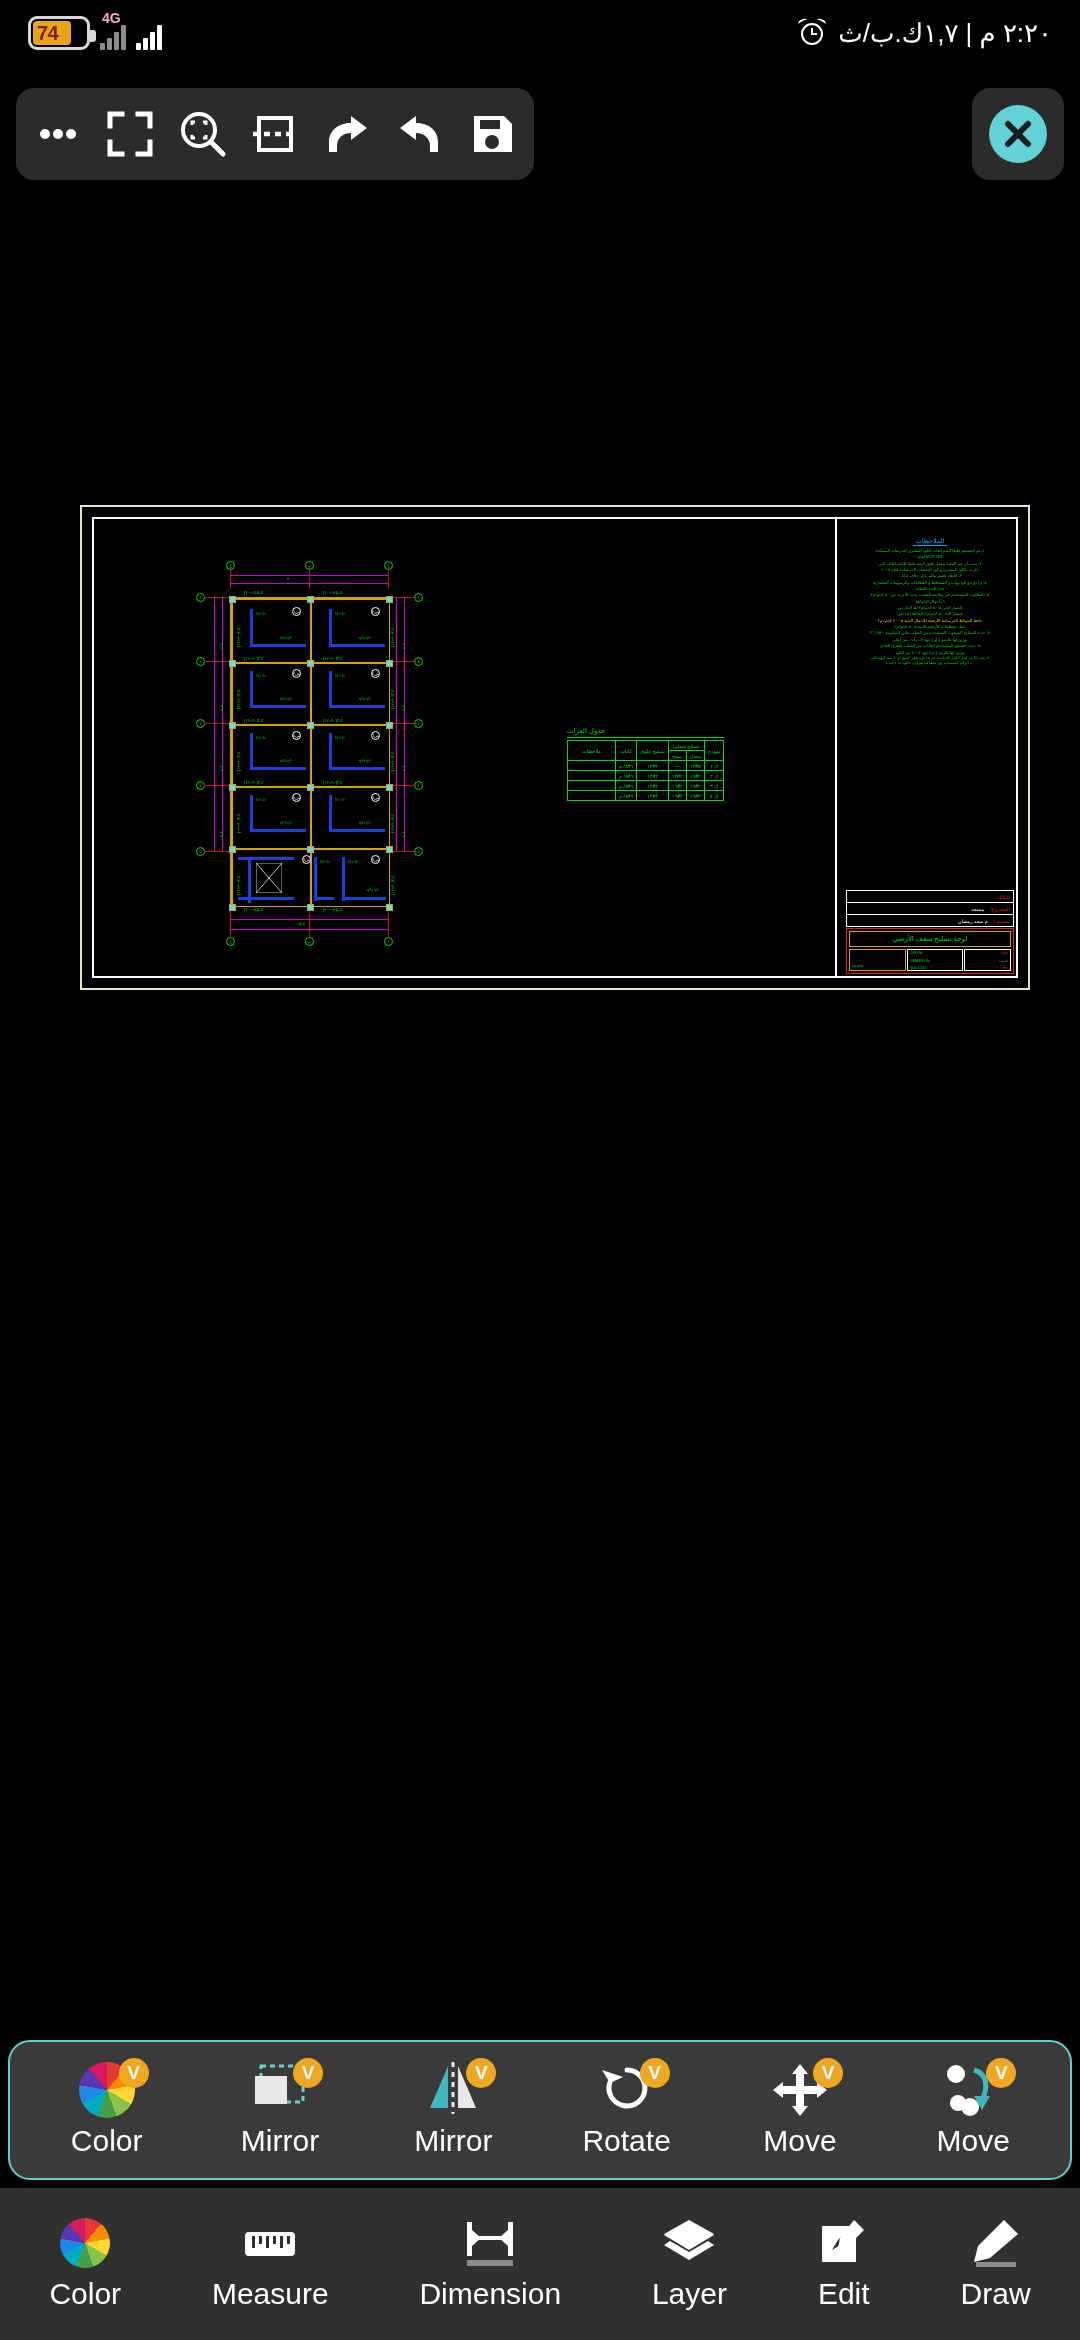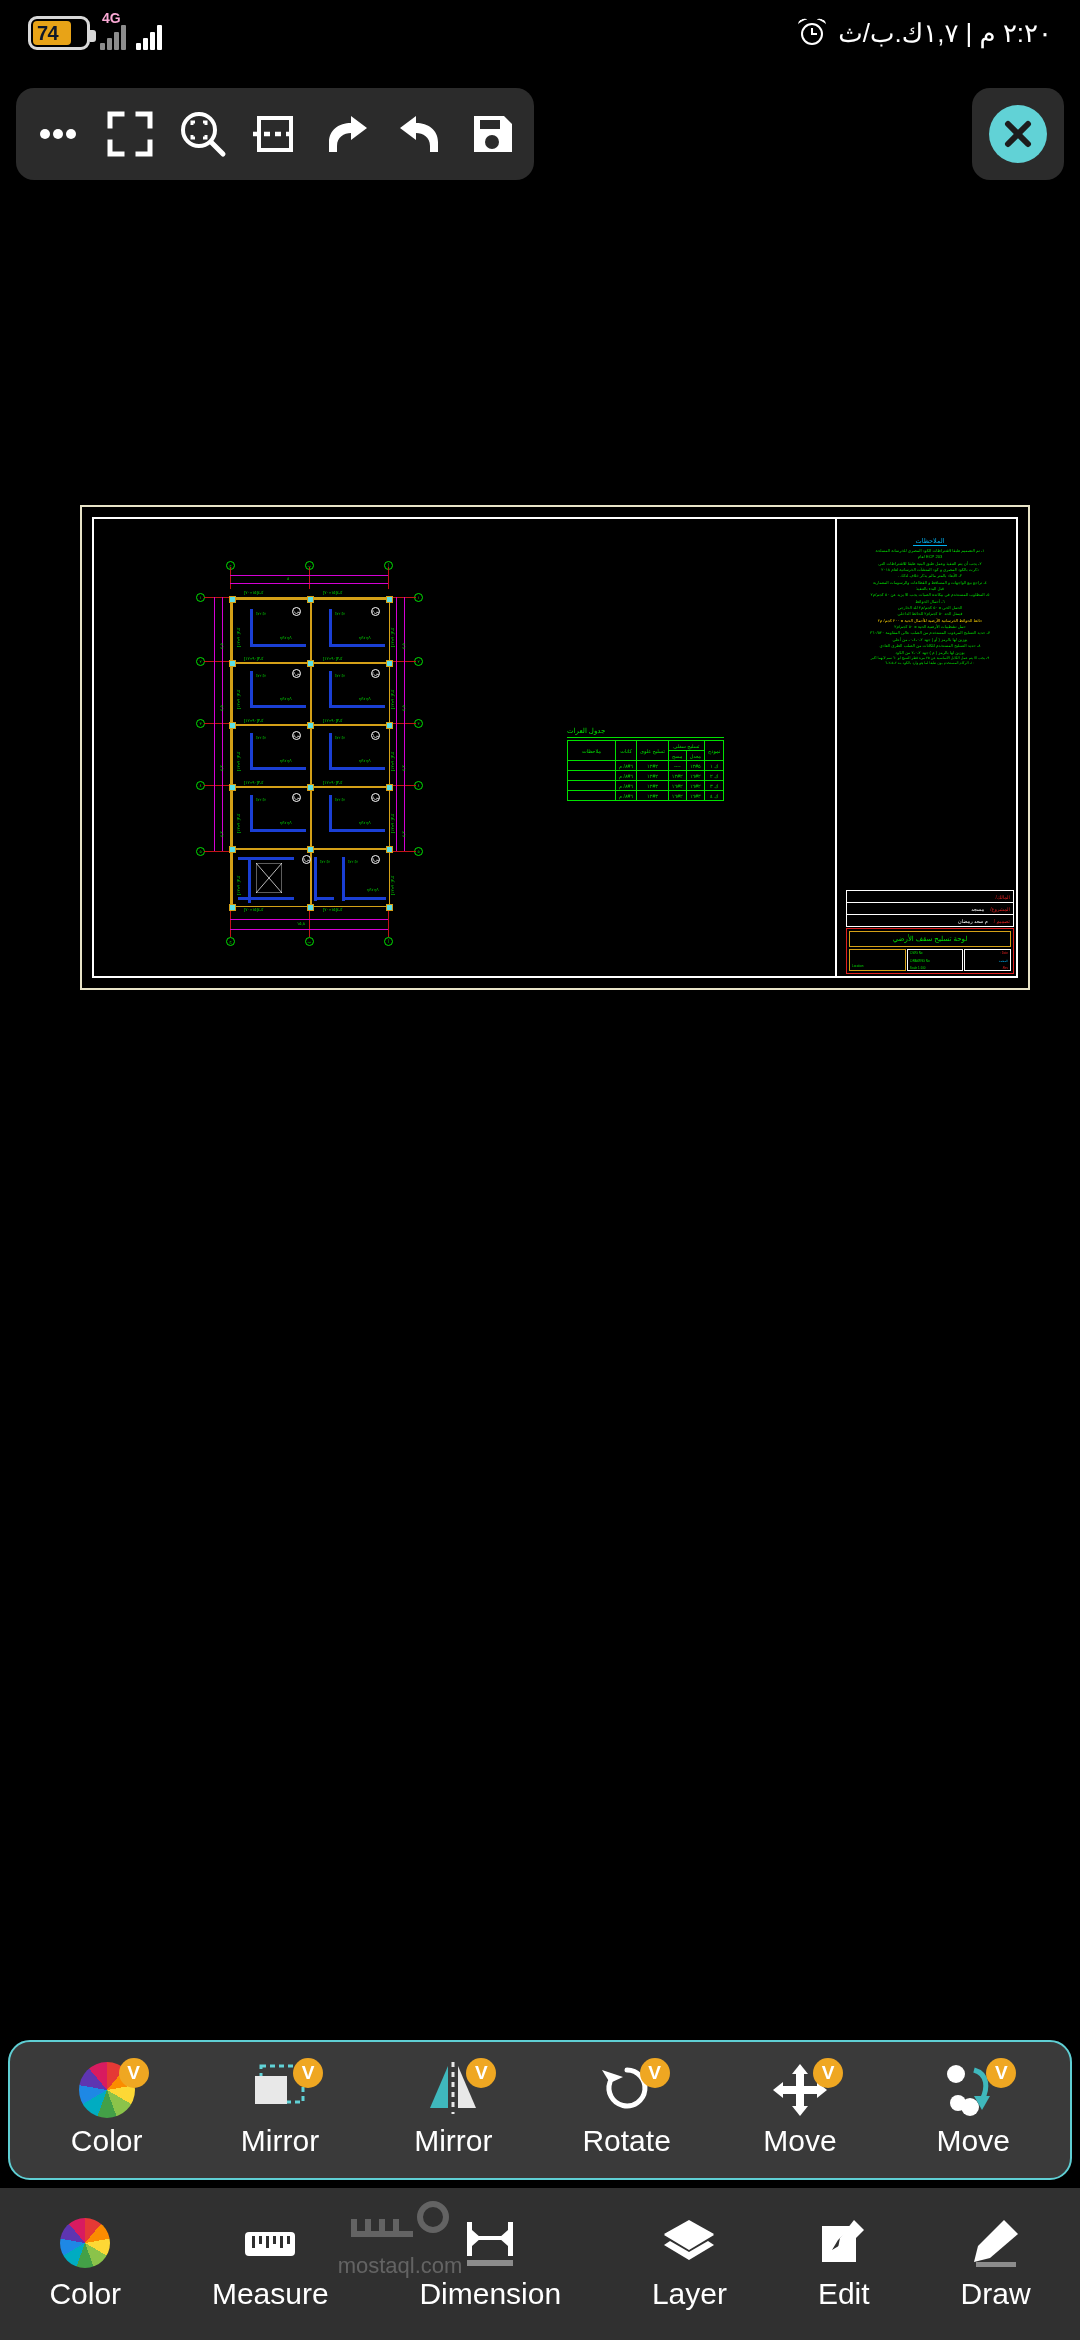--- a/index.html
+++ b/index.html
@@ -26,21 +26,21 @@
   }
   .battery::after {
     content: ""; position: absolute; right: -9px; top: 11px;
     width: 6px; height: 12px; background: #d8d8d8; border-radius: 0 3px 3px 0;
   }
   .battery-fill {
     background: #e8a317; height: 100%; width: 74%; border-radius: 4px;
     display: flex; align-items: center; justify-content: flex-start;
   }
   .battery-text {
-    font-size: 20px; font-weight: bold; color: #0f172a; padding-left: 4px;
+    font-size: 20px; font-weight: bold; color: #7f1d1d; padding-left: 4px;
     letter-spacing: -0.5px;
   }
   .sig-group { display: flex; align-items: flex-end; gap: 3px; position: relative; }
   .net-label { position: absolute; top: -14px; left: 2px; font-size: 14px; color: #f9a8d4; font-weight: bold; }
   .bars { display: flex; align-items: flex-end; gap: 2px; height: 26px; }
   .bars i { display: block; width: 5px; background: #fff; border-radius: 1px; }
   .bars.dim i { background: #8c8c8c; }
   .b1 { height: 7px; } .b2 { height: 12px; } .b3 { height: 18px; } .b4 { height: 25px; }
   .sb-right { display: flex; align-items: center; gap: 12px; font-size: 26px; direction: rtl; }
   .alarm-icon { width: 28px; height: 28px; position: relative; }
@@ -817,25 +817,14 @@
         <svg width="52" height="50" viewBox="0 0 52 50">
           <path d="M34 2 L48 16 L20 40 L4 44 L8 28 Z" fill="#fff"></path>
           <rect x="6" y="44" width="40" height="5" fill="#8c8c8c"></rect>
         </svg>
       </span>
       <span class="nav-label">Draw</span>
     </div>
 
   </div>
 
-  <div class="watermark">
-    <svg width="110" height="58" viewBox="0 0 110 58" fill="#d8d8d8">
-      <circle cx="88" cy="22" r="13" fill="none" stroke="#d8d8d8" stroke-width="6"></circle>
-      <rect x="6" y="24" width="6" height="18"></rect>
-      <rect x="20" y="24" width="6" height="18"></rect>
-      <rect x="34" y="24" width="6" height="18"></rect>
-      <rect x="48" y="24" width="6" height="18"></rect>
-      <rect x="6" y="36" width="62" height="6"></rect>
-    </svg>
-    <span class="wm-sub">mostaql.com</span>
-  </div>
 
 </div>
 
 </body></html>

